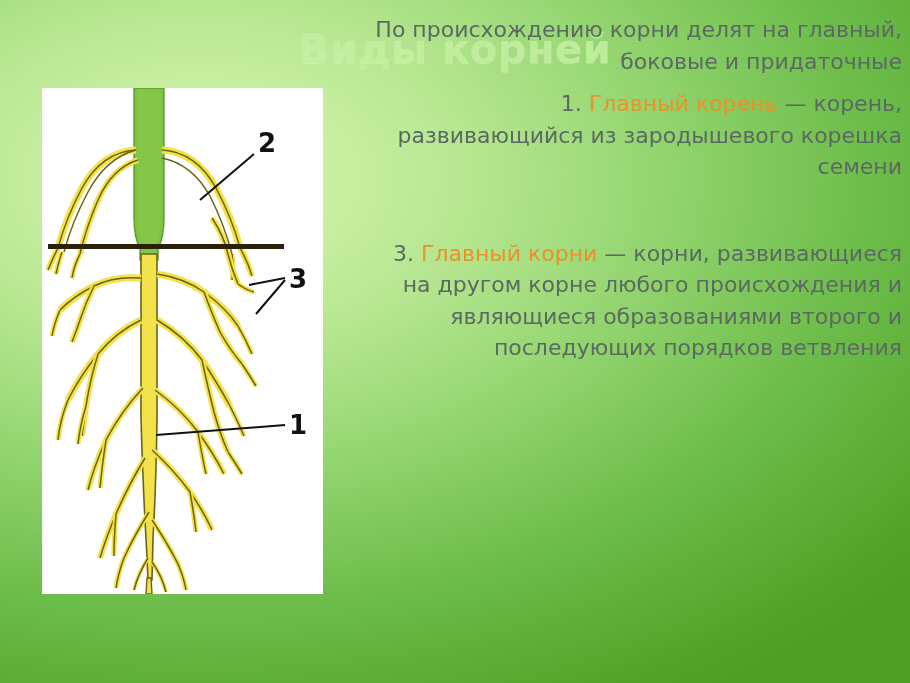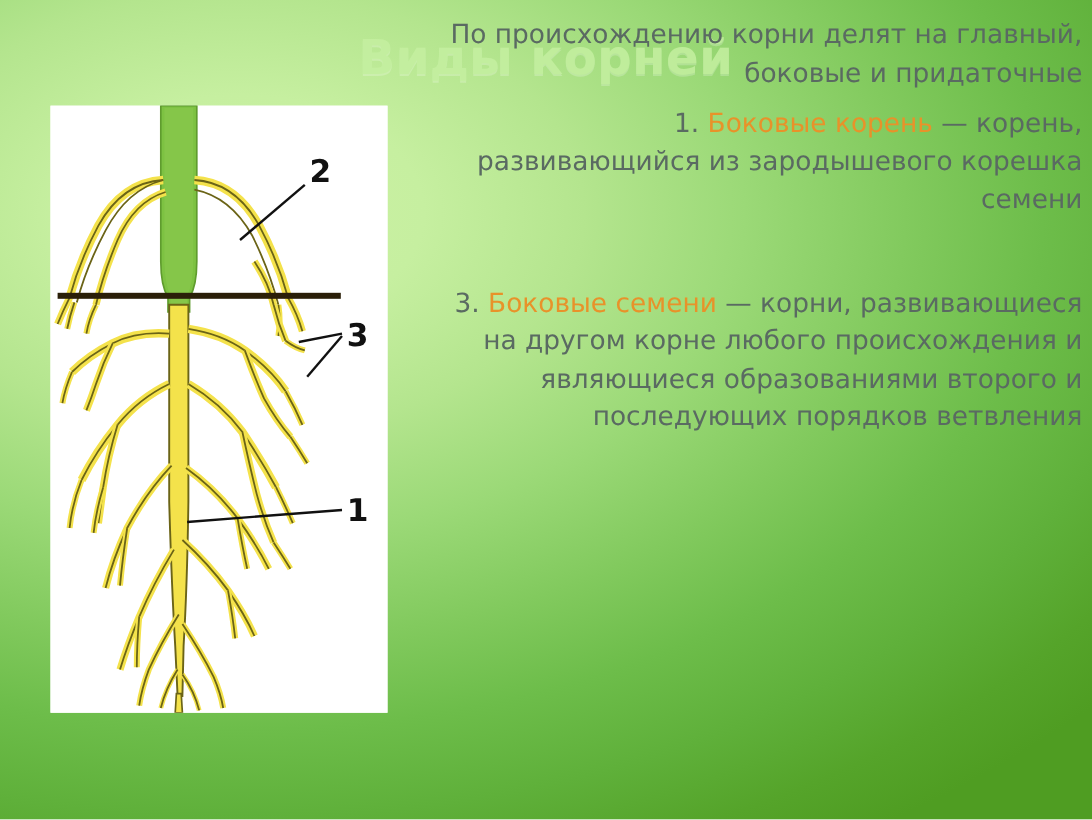--- a/index.html
+++ b/index.html
@@ -225,25 +225,25 @@
         <text x="247" y="346" font-family="DejaVu Sans, Liberation Sans, sans-serif" font-size="26" font-weight="bold" fill="#111111">1</text>
       </g>
     </svg>
   </div>
 
   <div id="text-column">
 
     <p class="para"><span>По происхождению корни делят на главный, боковые и придаточные</span></p>
 
     <p class="para"><span>1.</span>
-      <span class="term">Боковые корень</span>
+      <span class="term">Главный корень</span>
       <span class="dash">—</span>
       <span>корень, развивающийся из зародышевого корешка семени</span></p>
 
 
     <p class="para spaced-before"><span>3.</span>
-      <span class="term">Боковые семени</span>
+      <span class="term">Главный корни</span>
       <span class="dash">—</span>
       <span>корни, развивающиеся на другом корне любого происхождения и являющиеся образованиями второго и последующих порядков ветвления</span></p>
 
   </div>
 
 </div>
 
 </body></html>

